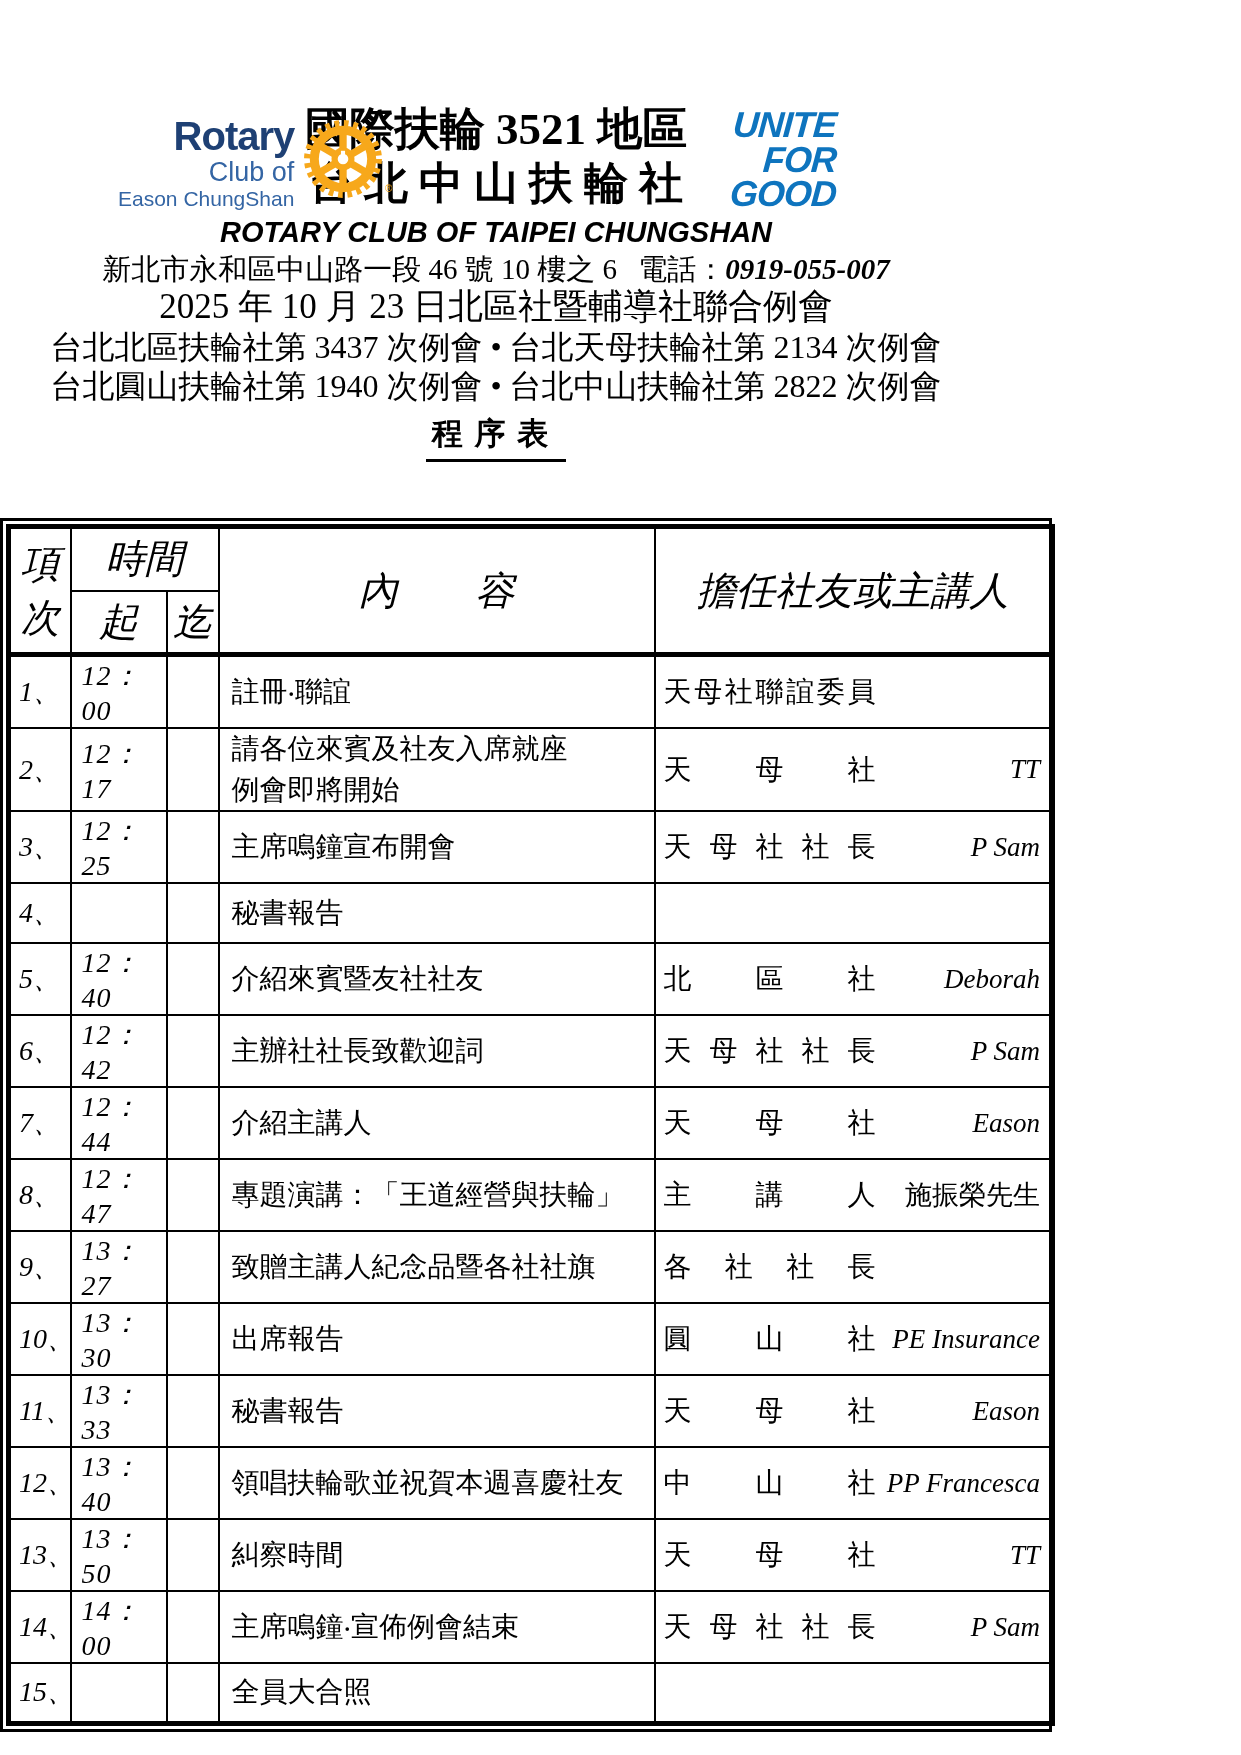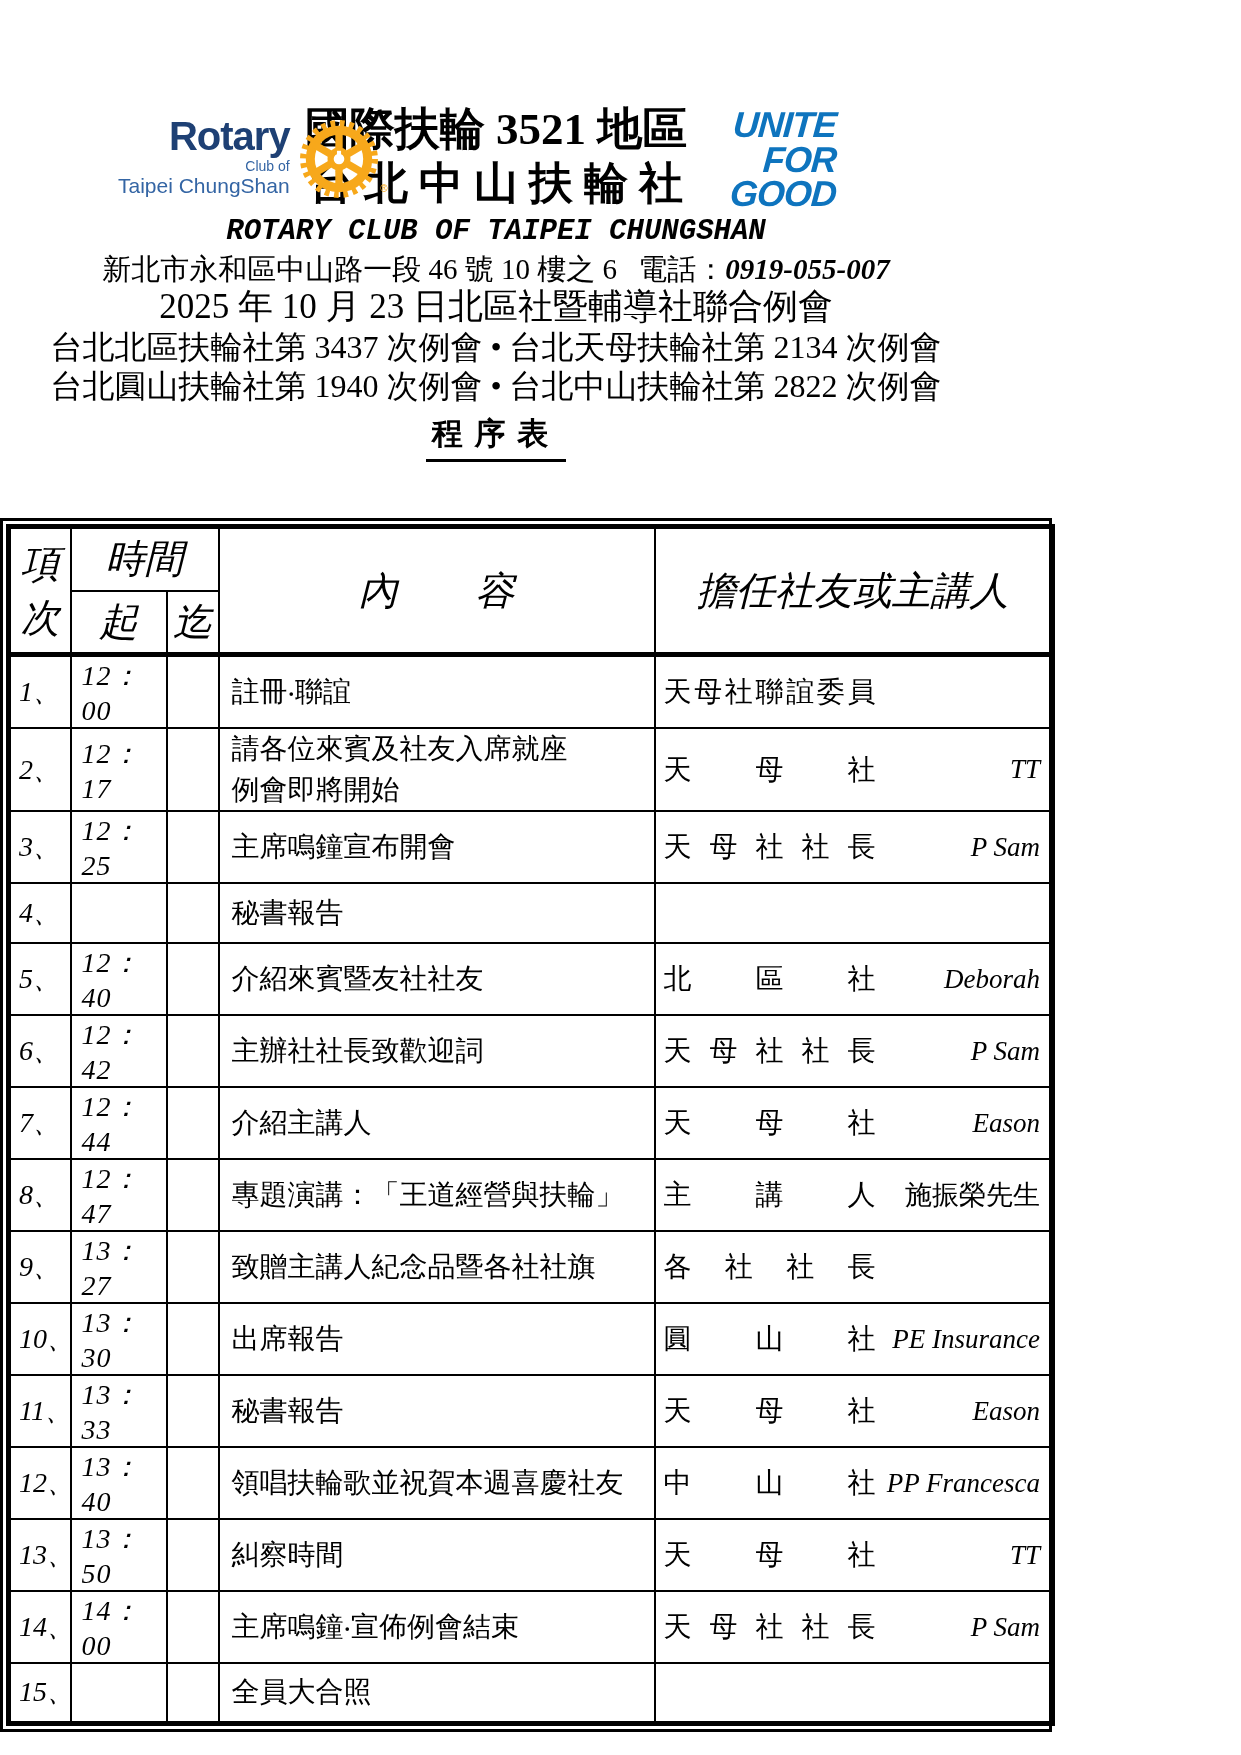--- a/index.html
+++ b/index.html
@@ -18,34 +18,34 @@
   .page{width:992px;height:1755px;position:relative;margin-top:24px;}
 
   
   .masthead{position:relative;padding-top:78px;text-align:center;}
   .logo{
     position:absolute;left:118px;top:92px;display:flex;align-items:flex-start;
     font-family:"Liberation Sans","DejaVu Sans",sans-serif;
   }
   .logo-text{text-align:right;margin-right:8px;line-height:1;}
   .logo-brand{font-size:40px;font-weight:bold;color:var(--rotary_navy);letter-spacing:-1px;}
-  .logo-sub{font-size:14px;color:var(--rotary_blue);margin-top:3px;}
+  .logo-sub{font-size:27px;color:var(--rotary_blue);margin-top:3px;}
   .logo-sub2{font-size:21px;color:var(--rotary_blue);margin-top:2px;white-space:nowrap;}
   .wheel{margin-top:2px;position:relative;}
   .wheel .reg{position:absolute;right:-8px;bottom:10px;font-size:10px;color:var(--rotary_gold);}
   .ufg{
     position:absolute;right:156px;top:84px;width:130px;text-align:right;
     font-family:"Liberation Sans","DejaVu Sans",sans-serif;font-style:italic;font-weight:bold;
     color:var(--ufg_blue);font-size:36px;line-height:0.96;letter-spacing:-1px;
   }
   .ufg div{transform:skewX(-4deg);}
   .title-cn1{font-size:45px;font-weight:bold;line-height:54px;}
   .title-cn2{font-size:44px;font-weight:bold;line-height:52px;margin-top:2px;}
   .title-en{
-    font-family:Liberation Mono, monospace;
+    font-family:Liberation Sans, sans-serif;
     font-style:italic;font-weight:600;font-size:29px;line-height:36px;margin-top:4px;
   }
   .addr{font-size:29px;line-height:34px;margin-top:2px;}
   .addr .phone-no{font-style:italic;font-weight:600;}
   .dateline{font-size:35px;line-height:40px;margin-top:1px;}
   .meetingline{font-size:32px;line-height:38px;margin-top:1px;white-space:nowrap;}
   .program-title-wrap{margin-top:8px;}
   .program-title{
     display:inline-block;font-size:31px;font-weight:bold;
     border-bottom:3px solid var(--ink);padding:0 16px 4px 6px;letter-spacing:2px;
@@ -81,21 +81,21 @@
 <body>
 
 <div class="page">
 
   <div class="masthead">
 
     <div class="logo">
       <div class="logo-text">
         <div class="logo-brand">Rotary</div>
         <div class="logo-sub">Club of</div>
-        <div class="logo-sub2">Taipei ChungShan</div>
+        <div class="logo-sub2">Eason ChungShan</div>
       </div>
       <div class="wheel">
         <svg width="82" height="82" viewBox="0 0 100 100" aria-hidden="true">
           <circle cx="50" cy="50" r="43" fill="none" stroke="#f7a81b" stroke-width="9" stroke-dasharray="5.6,5.7"></circle>
           <circle cx="50" cy="50" r="35" fill="none" stroke="#f7a81b" stroke-width="11"></circle>
           <g stroke="#f7a81b" stroke-width="9">
             <line x1="50" y1="50" x2="50" y2="15"></line>
             <line x1="50" y1="50" x2="80.3" y2="32.5"></line>
             <line x1="50" y1="50" x2="80.3" y2="67.5"></line>
             <line x1="50" y1="50" x2="50" y2="85"></line>

